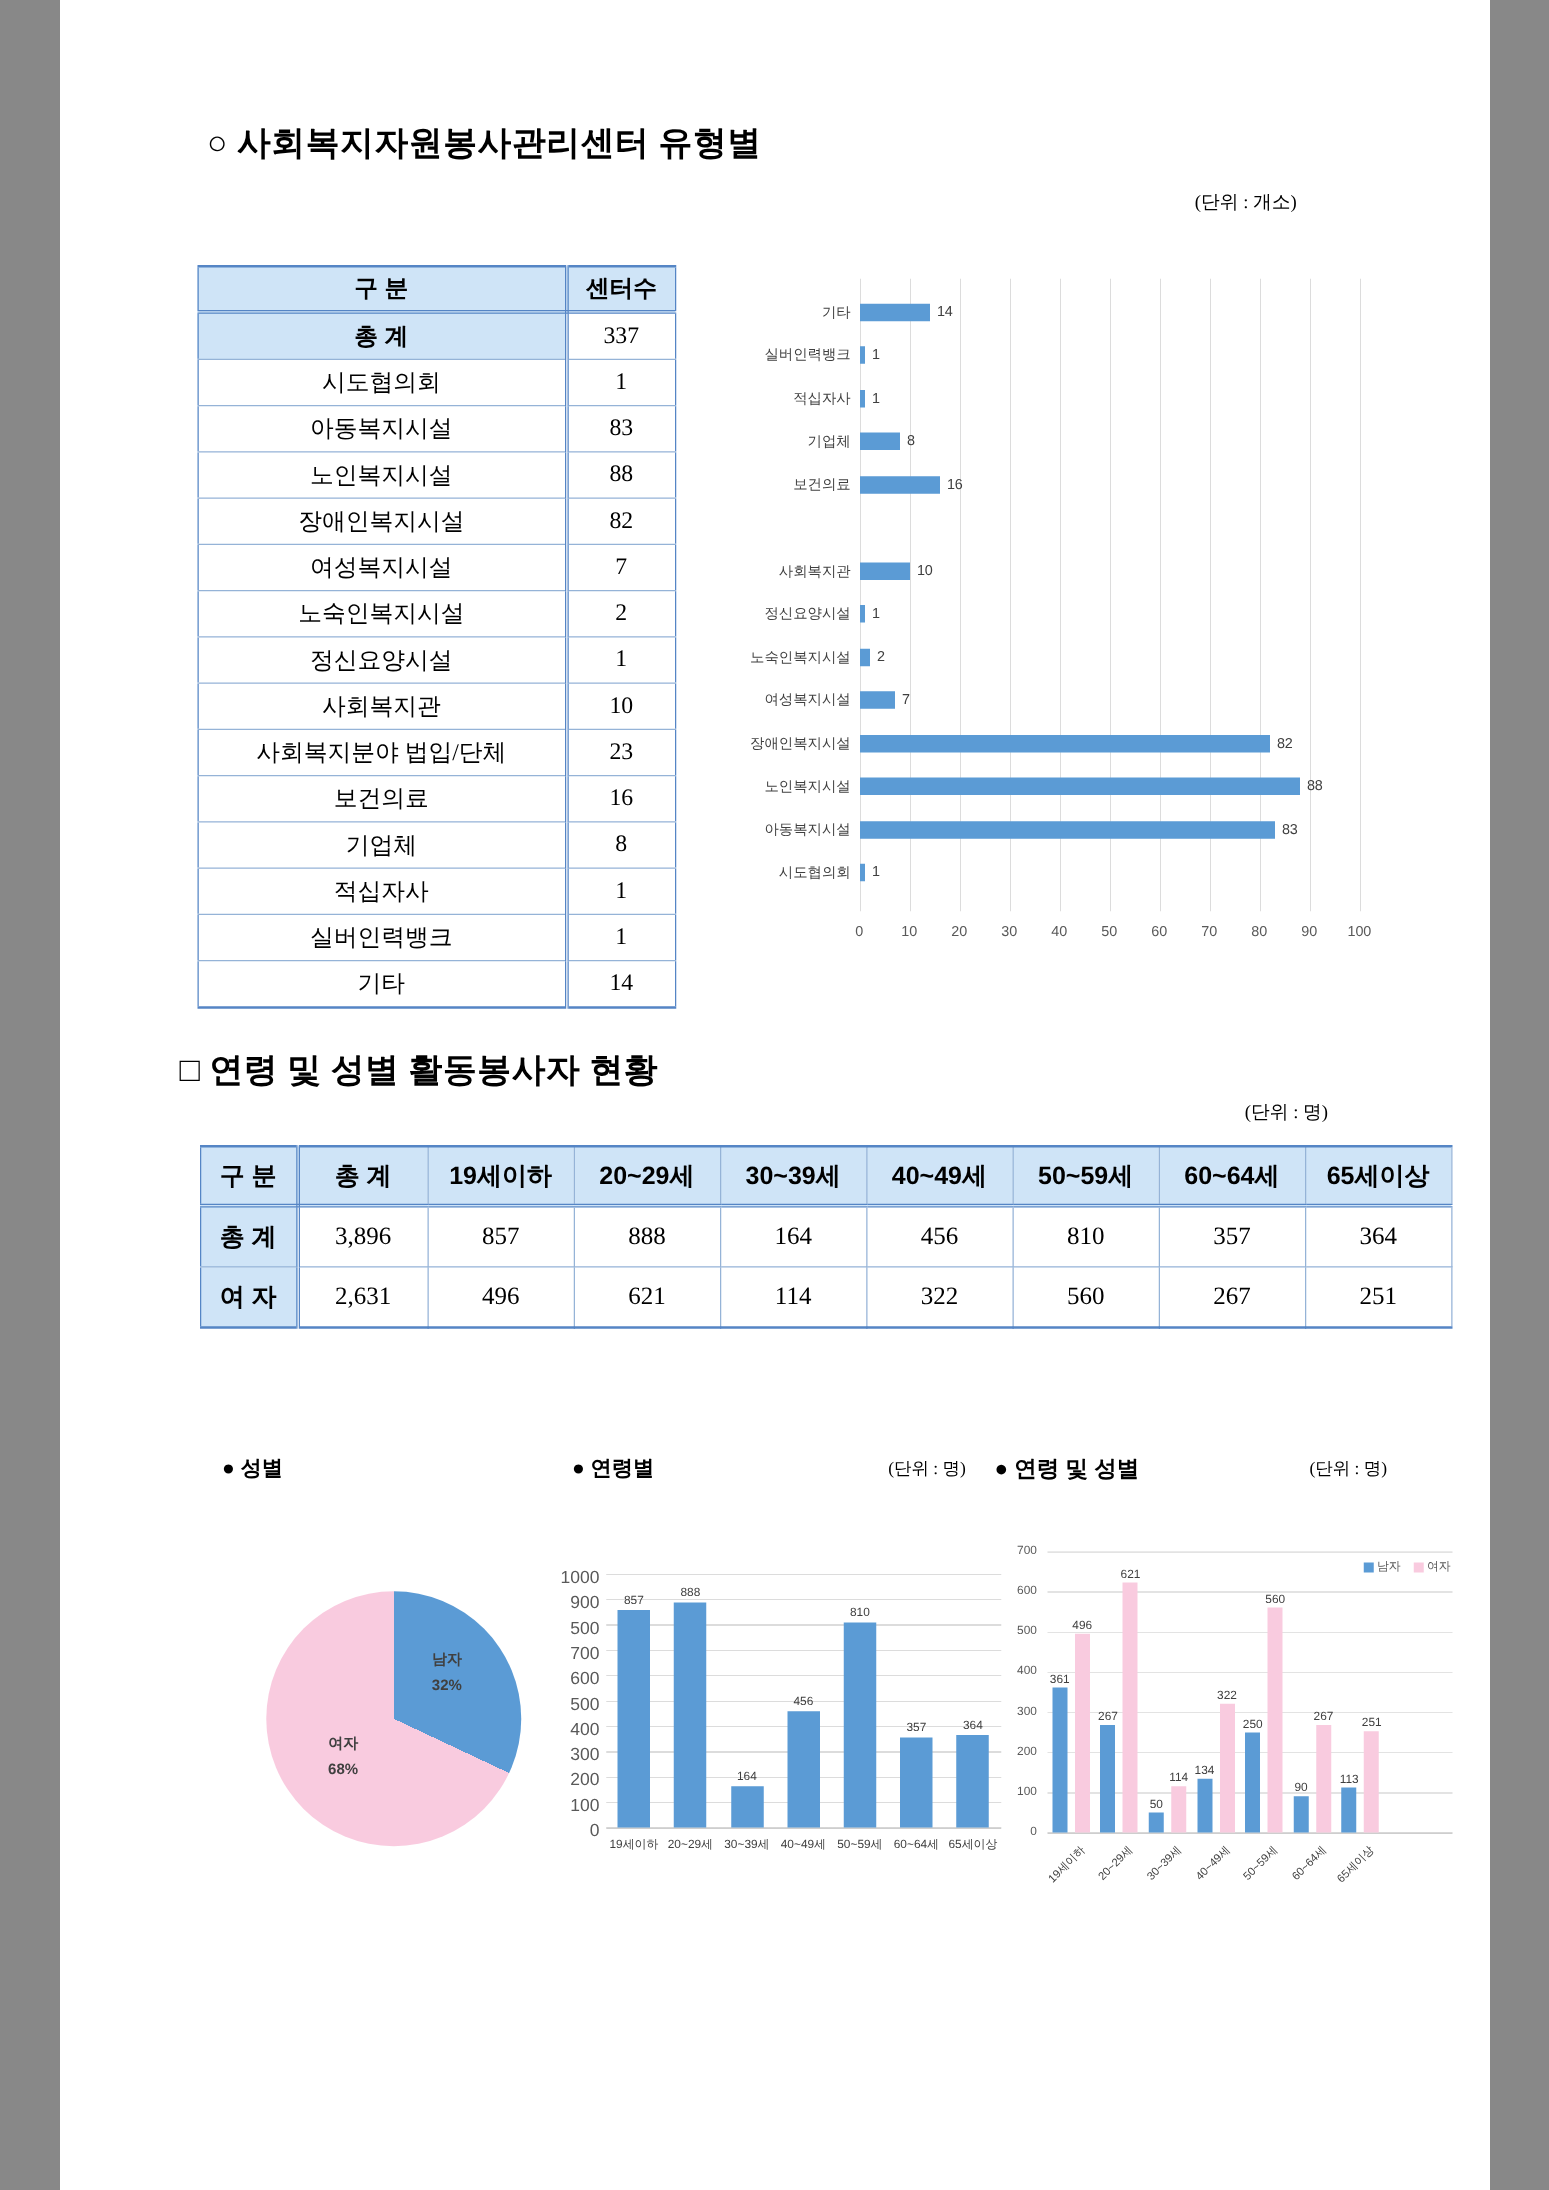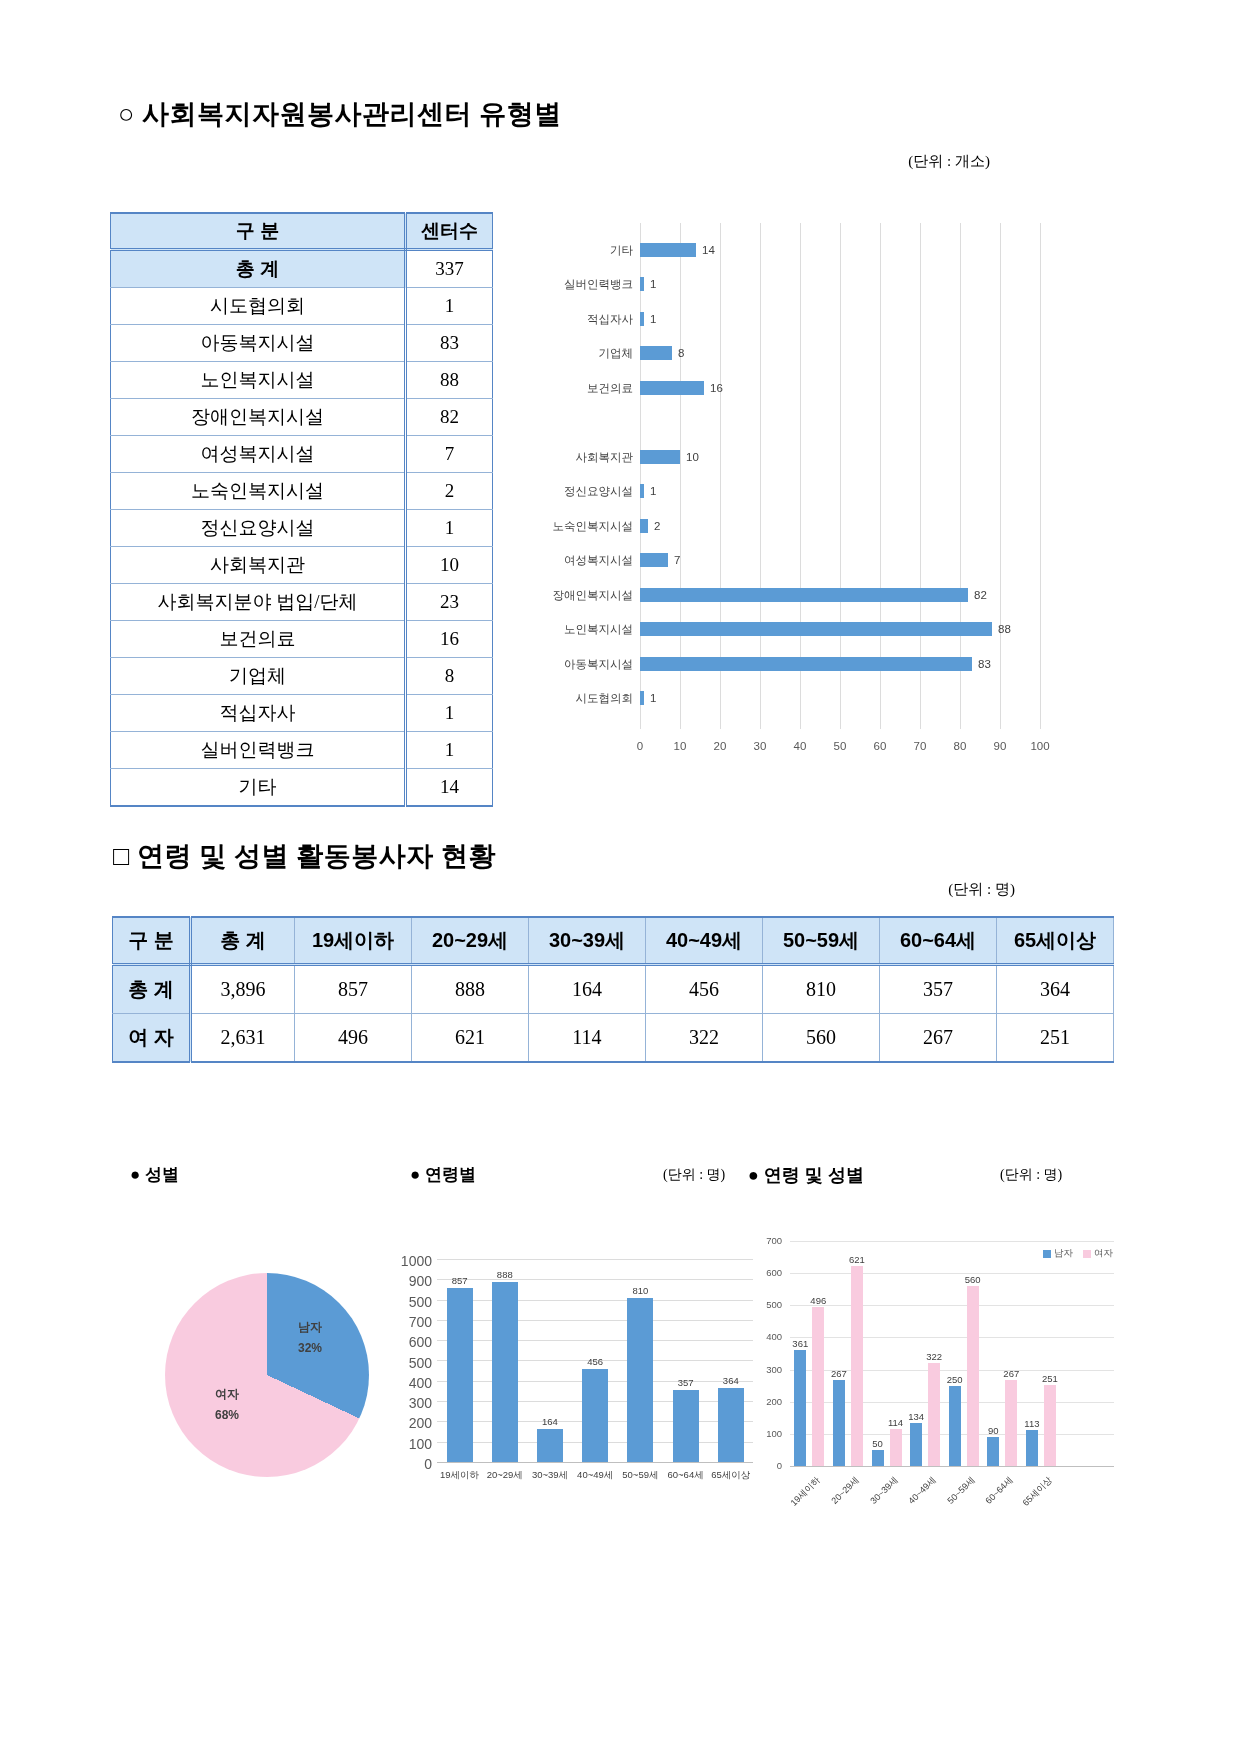--- a/index.html
+++ b/index.html
@@ -1,22 +1,22 @@
 <!DOCTYPE html>
 <html><head>
 <meta charset="utf-8">
 <style>
   html,body{margin:0;padding:0;background:#888}
-  .page{position:relative;width:1239px;height:1752px;background:#fff;margin:0 auto;
+  .page{position:relative;width:1144px;height:1752px;background:#fff;margin:0 auto;
         font-family:"Liberation Serif",serif;color:#000;overflow:hidden}
 
   
   .title{position:absolute;font-weight:bold;font-size:27px;letter-spacing:.5px}
   .t1{left:118px;top:96px}
-  .t2{left:113px;top:838px}
+  .t2{left:96px;top:838px}
   .unit{position:absolute;font-size:15px;text-align:right;width:140px}
   .u1{left:850px;top:152px}
   .u2{left:875px;top:880px}
 
   
   .ctable{position:absolute;left:110px;top:212px;width:382px;border-collapse:collapse;
           table-layout:fixed;font-size:19px;
           border:1px solid #5585C5;border-top:2px solid #5585C5;border-bottom:2px solid #5585C5}
   .ctable th{height:32px;background:#CFE4F7;font-family:"Liberation Sans",sans-serif;
              font-weight:bold;border-bottom:3px double #5585C5;text-align:center;font-size:19px}

